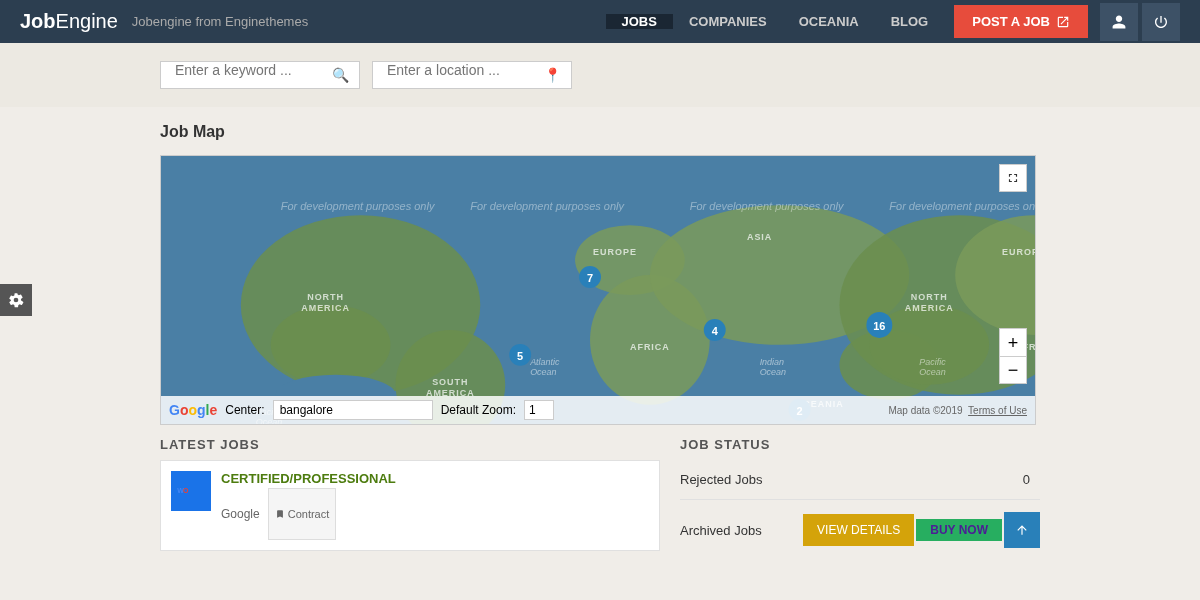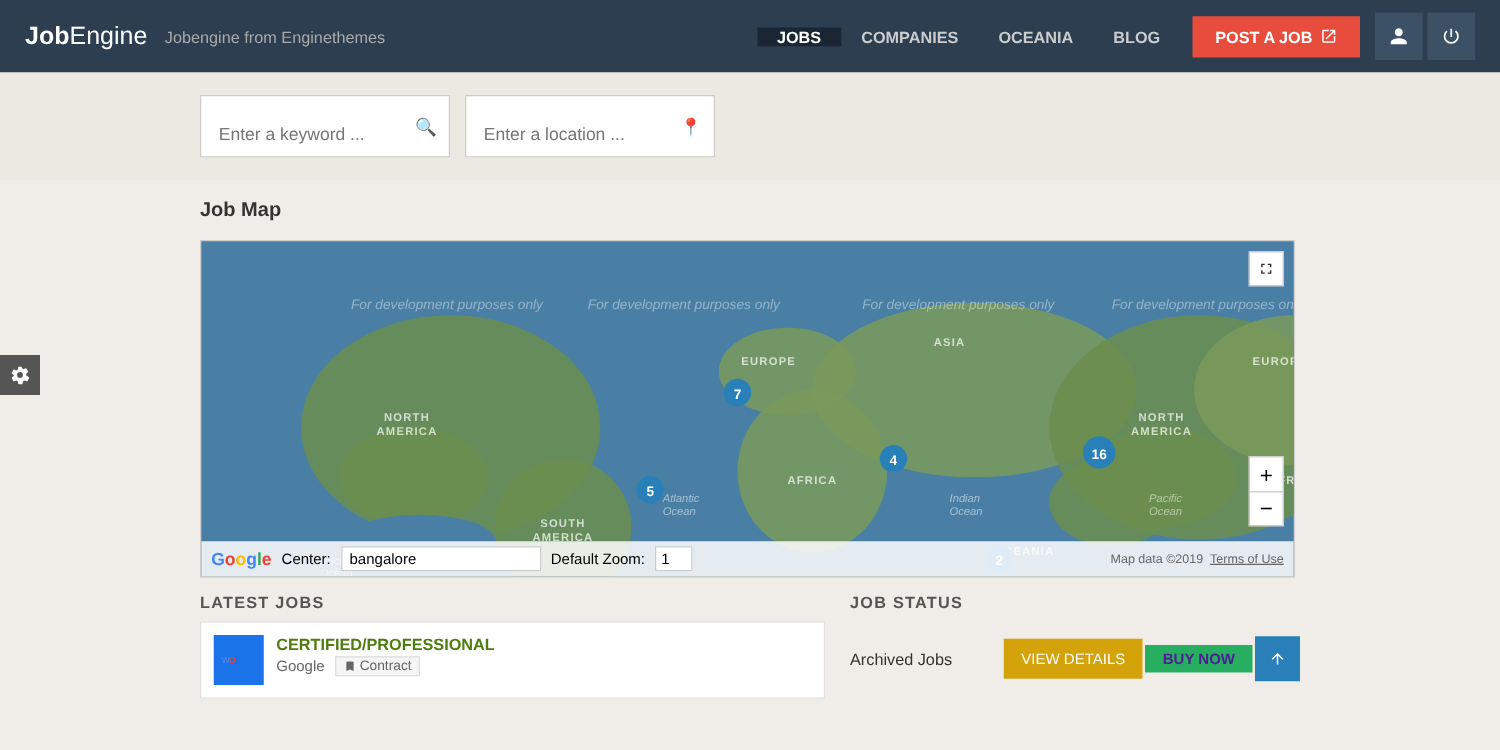--- a/index.html
+++ b/index.html
@@ -4,21 +4,21 @@
   <style>
     * { margin: 0; padding: 0; box-sizing: border-box; }
     body { font-family: Arial, sans-serif; background: #f0ede8; width: 1200px; height: 600px; overflow: hidden; }
 
     
     .navbar {
       background: #2c3e50;
       display: flex;
       align-items: center;
       padding: 0 20px;
-      height: 58px;
+      height: 43px;
     }
     .navbar-brand {
       color: white;
       font-size: 20px;
       margin-right: 14px;
     }
     .navbar-brand span { font-weight: bold; }
     .navbar-tagline {
       color: #aaa;
       font-size: 13px;
@@ -80,21 +80,21 @@
       align-items: center;
     }
     .search-input-wrap {
       position: relative;
       display: flex;
       align-items: center;
     }
     .search-input {
       border: 1px solid #ccc;
       background: white;
-      padding: 22px 36px 10px 14px;
+      padding: 0 36px 10px 14px;
       font-size: 14px;
       color: #c2410c;
       width: 200px;
       outline: none;
     }
     .search-input-icon {
       position: absolute;
       right: 10px;
       color: #888;
       font-size: 14px;
@@ -242,21 +242,21 @@
       display: flex;
       align-items: center;
       gap: 8px;
       font-size: 12px;
       color: #666;
       margin-top: 2px;
     }
     .job-contract-badge {
       background: #f5f5f5;
       border: 1px solid #ddd;
-      padding: 1px 6px;
+      padding: 19px 6px;
       font-size: 11px;
       color: #666;
       display: flex;
       align-items: center;
       gap: 3px;
     }
 
     
     .job-status-section {
       width: 360px;
@@ -505,20 +505,24 @@
                 </svg>
               <span>Contract</span>
             </span>
           </div>
         </div>
       </div>
     </div>
 
     <div class="job-status-section">
       <div class="section-title">JOB STATUS</div>
+      <div class="status-row">
+        <span class="status-label">Rejected Jobs</span>
+        <span class="status-count">0</span>
+      </div>
       <div class="archived-row">
         <span class="status-label">Archived Jobs</span>
         <button class="btn-view-details">VIEW DETAILS</button>
         <button class="btn-buy-now">BUY NOW</button>
         <button class="btn-arrow">
           <svg width="14" height="14" viewBox="0 0 24 24" fill="white">
               <path d="M4 12l1.41 1.41L11 7.83V20h2V7.83l5.58 5.59L20 12l-8-8-8 8z"></path>
             </svg>
         </button>
       </div>

